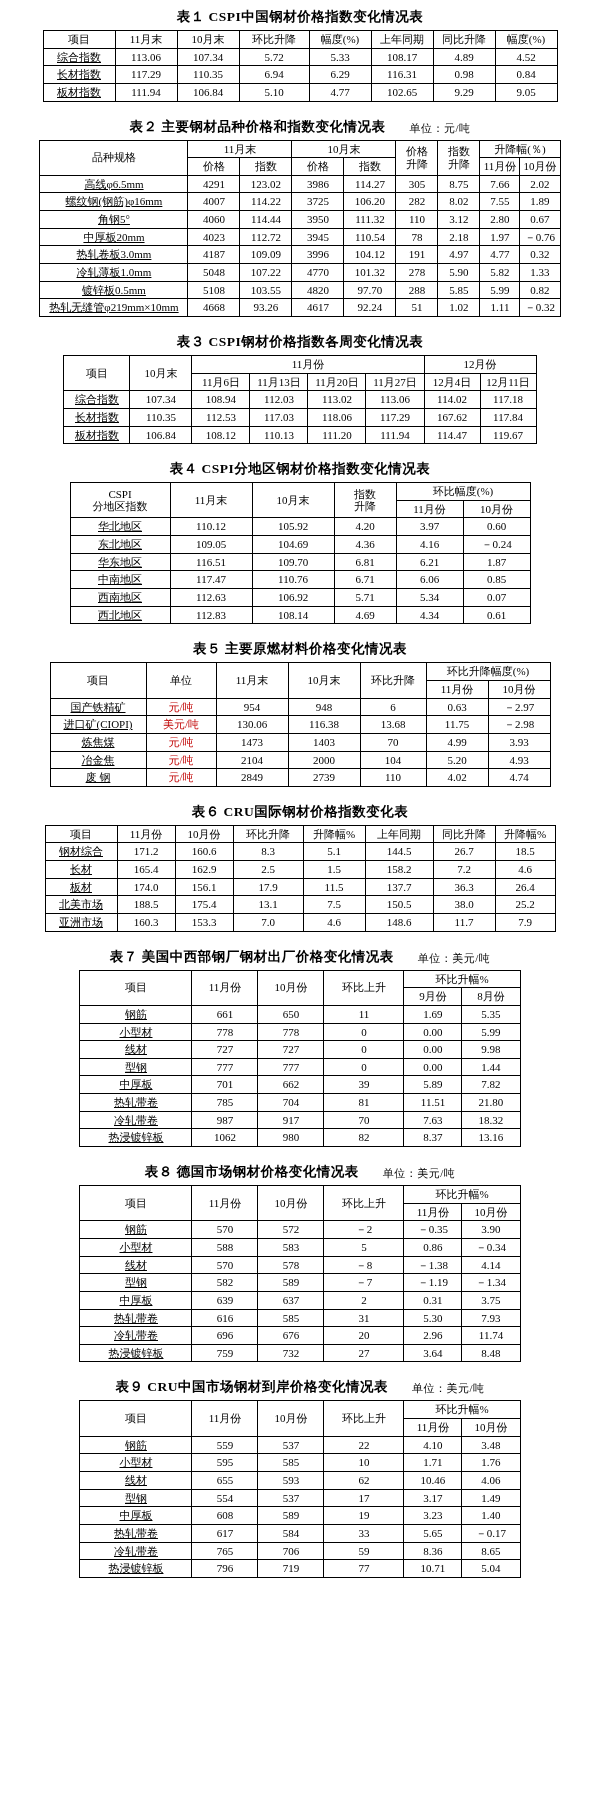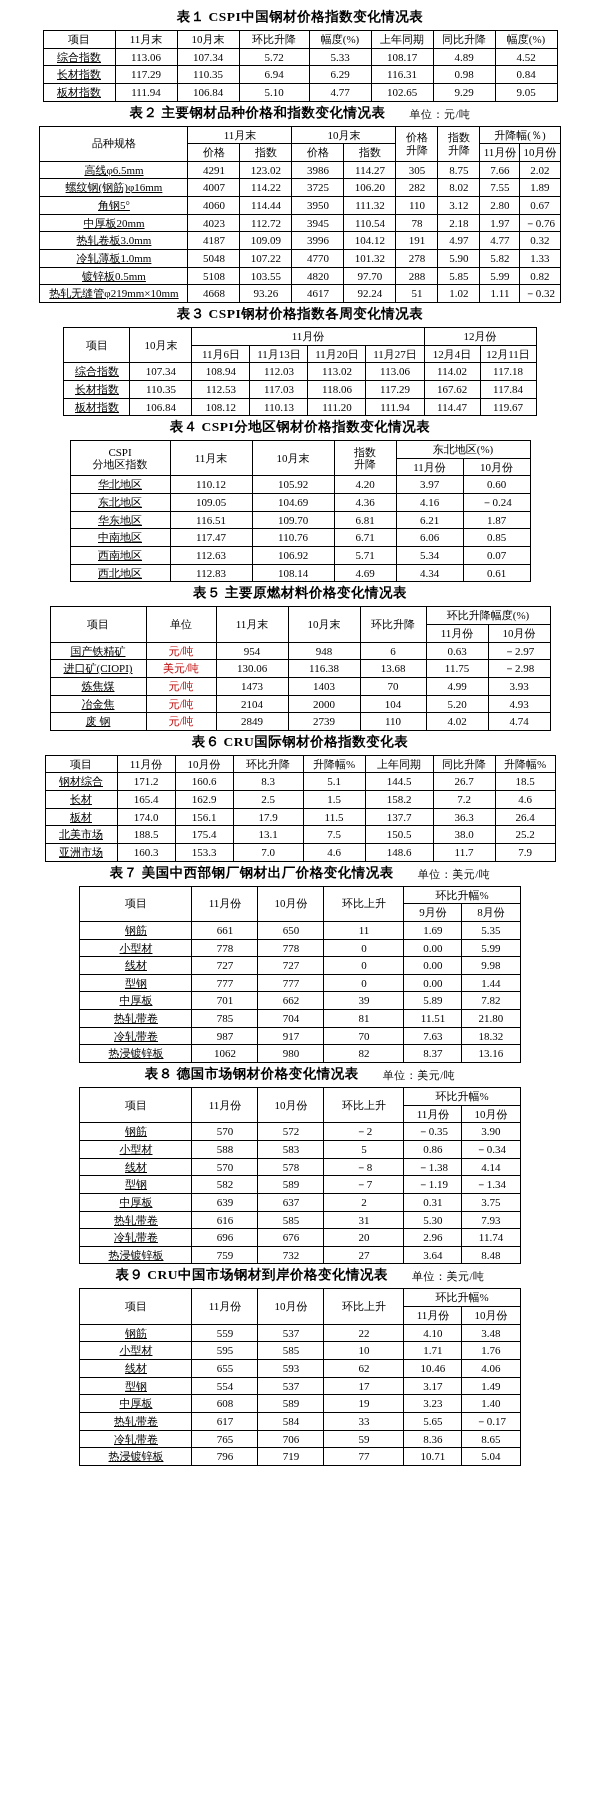--- a/index.html
+++ b/index.html
@@ -8,21 +8,21 @@
     background: #ffffff;
   }
   body {
     width: 600px;
     font-family: "Liberation Serif", "DejaVu Serif", serif;
     color: #000;
     -webkit-font-smoothing: antialiased;
   }
   .page { width: 600px; padding: 6px 8px 10px 8px; }
 
-  .tbl-block { margin-bottom: 2px; }
+  .tbl-block { margin-bottom: 16px; }
 
   .tbl-title {
     text-align: center;
     font-size: 13.5px;
     font-weight: bold;
     letter-spacing: 0.5px;
     margin: 2px 0 4px 0;
     position: relative;
   }
   .title-row {
@@ -337,21 +337,21 @@
           <col style="width: 62px;">
           <col style="width: 67px;">
           <col style="width: 67px;">
         </colgroup>
         <thead>
           <tr>
             <th rowspan="2">CSPI<br>分地区指数</th>
             <th rowspan="2">11月末</th>
             <th rowspan="2">10月末</th>
             <th rowspan="2">指数<br>升降</th>
-            <th colspan="2">东北地区(%)</th>
+            <th colspan="2">环比幅度(%)</th>
           </tr>
           <tr>
             <th>11月份</th>
             <th>10月份</th>
           </tr>
         </thead>
         <tbody>
           <tr>
             <td class="lbl">华北地区</td>
             <td>110.12</td>

